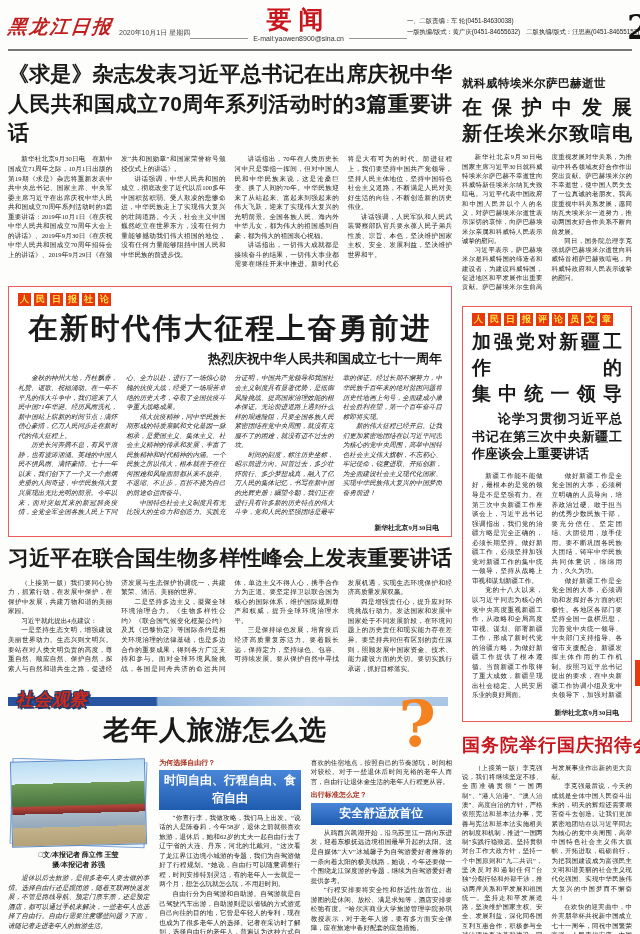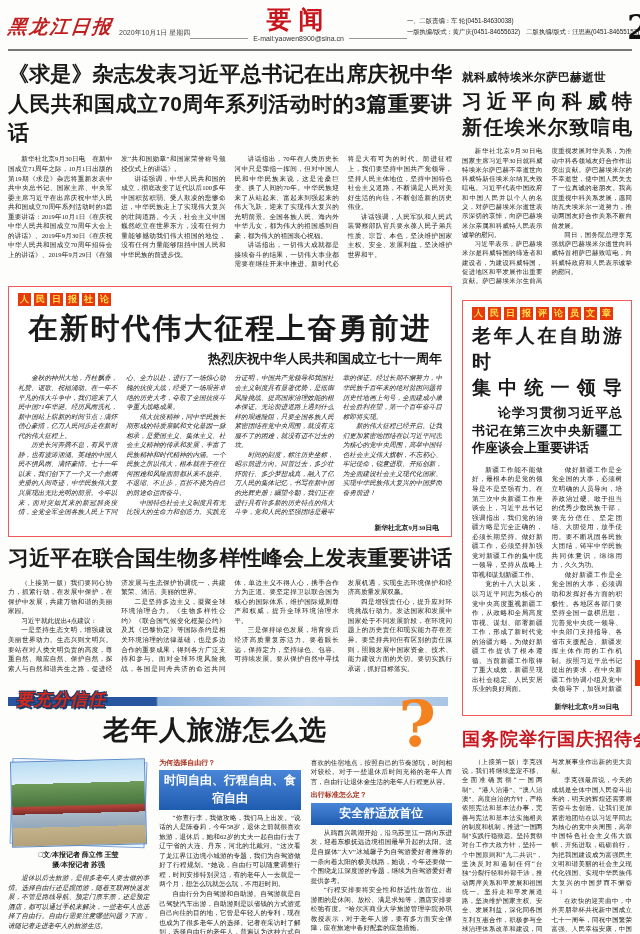--- a/index.html
+++ b/index.html
@@ -72,21 +72,21 @@
          background:linear-gradient(180deg,#b9ddf2 0%,#dceef9 26%,#6f9c5a 26%,#49763f 52%,
                     #b8433a 54%,#7e2d2a 62%,#a9bac9 62%,#93a8bb 78%,#c4b38a 78%,#b3a179 100%);}
   .photo-caption{text-align:center;font-size:7px;font-weight:bold;break-inside:avoid;}
   .feat-intro{font-style:italic;text-indent:2em;margin:3px 0;}
   .feat-label{font-size:7px;font-weight:bold;color:#a8321e;margin-top:4px;break-inside:avoid;break-after:avoid;}
   .feat-header{background:linear-gradient(180deg,#4a86d8,#1f5cb0);color:#fff;font-size:12px;font-weight:bold;
                text-align:center;padding:2.5px 0;margin:2px 0 3px;break-inside:avoid;break-after:avoid;
                font-family:"Liberation Sans",sans-serif;}
 
   
-  .kw-kicker{font-size:11.5px;font-weight:900;margin:12px 0 3px;letter-spacing:0.5px;}
+  .kw-kicker{font-size:11.5px;font-weight:900;margin:18px 0 3px;letter-spacing:0.5px;}
   .kw-line{font-size:20px;font-weight:900;line-height:1.3;}
   .kw-body{column-count:2;height:146px;margin:6px 0 8px;font-size:6.4px;}
   .xj-box{padding-bottom:12px;}
   .xj-line1{font-size:19px;font-weight:900;line-height:1.35;}
   .xj-line2{font-size:19px;font-weight:900;line-height:1.35;}
   .xj-subtitle{font-size:13px;font-weight:bold;font-family:"Liberation Serif",serif;text-indent:2em;
                text-align:justify;line-height:1.35;margin:4px 0 8px;}
   .xj-body{column-count:2;height:238px;}
   .bq-headline{color:#c8161e;font-size:18px;font-weight:900;text-align:center;margin:11px 0 6px;
                letter-spacing:1px;white-space:nowrap;}
@@ -160,21 +160,21 @@
           <p class="para">习近平就此提出4点建议：</p>
           <p class="para">一是坚持生态文明，增强建设美丽世界动力。生态兴则文明兴。要站在对人类文明负责的高度，尊重自然、顺应自然、保护自然，探索人与自然和谐共生之路，促进经济发展与生态保护协调统一，共建繁荣、清洁、美丽的世界。</p>
           <p class="para">二是坚持多边主义，凝聚全球环境治理合力。《生物多样性公约》《联合国气候变化框架公约》及其《巴黎协定》等国际条约是相关环境治理的法律基础，也是多边合作的重要成果，得到各方广泛支持和参与。面对全球环境风险挑战，各国是同舟共济的命运共同体，单边主义不得人心，携手合作方为正道。要坚定捍卫以联合国为核心的国际体系，维护国际规则尊严和权威，提升全球环境治理水平。</p>
           <p class="para">三是保持绿色发展，培育疫后经济高质量复苏活力。要着眼长远，保持定力，坚持绿色、包容、可持续发展。要从保护自然中寻找发展机遇，实现生态环境保护和经济高质量发展双赢。</p>
           <p class="para">四是增强责任心，提升应对环境挑战行动力。发达国家和发展中国家处于不同发展阶段，在环境问题上的历史责任和现实能力存在差异。要坚持共同但有区别的责任原则，照顾发展中国家资金、技术、能力建设方面的关切。要切实践行承诺，抓好目标落实。</p>
         </div>
 
       <div class="feature">
         <div class="feat-top">
           <div class="feat-bar"></div>
-          <div class="soc-logo">要充分信任</div>
+          <div class="soc-logo">社会观察</div>
           <div class="feat-headline">老年人旅游怎么选</div>
           <div class="qmark">?</div>
         </div>
         <div class="feat-body">
           <div class="photo-wrap">
             <div class="photo-back"></div>
             <div class="photo"></div>
           </div>
           <div class="photo-caption">□文/本报记者 薛立伟 王莹</div>
           <div class="photo-caption">摄/本报记者 苏强</div>
@@ -196,42 +196,42 @@
             </div>
 
         </div>
       </div>
     </div>
 
     <div class="col-right">
 
       <div class="kw-kicker">就科威特埃米尔萨巴赫逝世</div>
       <div class="kw-headline">
-        <div class="kw-line spread">习近平向科威特</div>
+        <div class="kw-line spread">在保护中发展</div>
         <div class="kw-line spread">新任埃米尔致唁电</div>
       </div>
       <div class="body-cols kw-body">
           <p class="para">新华社北京9月30日电　国家主席习近平30日就科威特埃米尔萨巴赫不幸逝世向科威特新任埃米尔纳瓦夫致唁电。习近平代表中国政府和中国人民并以个人的名义，对萨巴赫埃米尔逝世表示深切的哀悼，向萨巴赫埃米尔亲属和科威特人民表示诚挚的慰问。</p>
           <p class="para">习近平表示，萨巴赫埃米尔是科威特国的缔造者和建设者，为建设科威特国，促进地区和平发展作出重要贡献。萨巴赫埃米尔生前高度重视发展对华关系，为推动中科各领域友好合作作出突出贡献。萨巴赫埃米尔的不幸逝世，使中国人民失去了一位真诚的老朋友。我高度重视中科关系发展，愿同纳瓦夫埃米尔一道努力，推动两国友好合作关系不断向前发展。</p>
           <p class="para">同日，国务院总理李克强就萨巴赫埃米尔逝世向科威特首相萨巴赫致唁电，向科威特政府和人民表示诚挚的慰问。</p>
         </div>
 
       <div class="red-box xj-box">
         <div class="label-row">
             <span class="char-box">人</span>
             <span class="char-box">民</span>
             <span class="char-box">日</span>
             <span class="char-box">报</span>
             <span class="char-box">评</span>
             <span class="char-box">论</span>
             <span class="char-box">员</span>
             <span class="char-box">文</span>
             <span class="char-box">章</span>
           </div>
-        <div class="xj-line1 spread">老年人在自助游时</div>
+        <div class="xj-line1 spread">加强党对新疆工作的</div>
         <div class="xj-line2 spread">集中统一领导</div>
         <div class="xj-subtitle">论学习贯彻习近平总书记在第三次中央新疆工作座谈会上重要讲话</div>
         <div class="body-cols xj-body">
             <p class="para">新疆工作能不能做好，最根本的是党的领导是不是坚强有力。在第三次中央新疆工作座谈会上，习近平总书记强调指出，我们党的治疆方略是完全正确的，必须长期坚持。做好新疆工作，必须坚持加强党对新疆工作的集中统一领导，坚持从战略上审视和谋划新疆工作。</p>
             <p class="para">党的十八大以来，以习近平同志为核心的党中央高度重视新疆工作，从政略和全局高度审视、谋划、部署新疆工作，形成了新时代党的治疆方略，为做好新疆工作提供了根本遵循。当前新疆工作取得了重大成效，新疆呈现出社会稳定、人民安居乐业的良好局面。</p>
             <p class="para">做好新疆工作是全党全国的大事，必须树立明确的人员导向，培养政治过硬、敢于担当的优秀少数民族干部，要充分信任、坚定团结、大胆使用，放手使用。要不断巩固各民族大团结，铸牢中华民族共同体意识，绵绵用力，久久为功。</p>
             <p class="para">做好新疆工作是全党全国的大事，必须调动和发挥好各方面的积极性。各地区各部门要坚持全国一盘棋思想，完善党中央统一领导、中央部门支持指导、各省市支援配合、新疆发挥主体作用的工作机制。按照习近平总书记提出的要求，在中央新疆工作协调小组及党中央领导下，加强对新疆工作的统筹部署和督促检查，协同推进新疆社会稳定和长治久安，同心协力把祖国的新疆建设得越来越美好，共同创造新疆更加美好的明天！</p>
           </div>
         <div class="box-credit">新华社北京9月30日电</div>
       </div>

